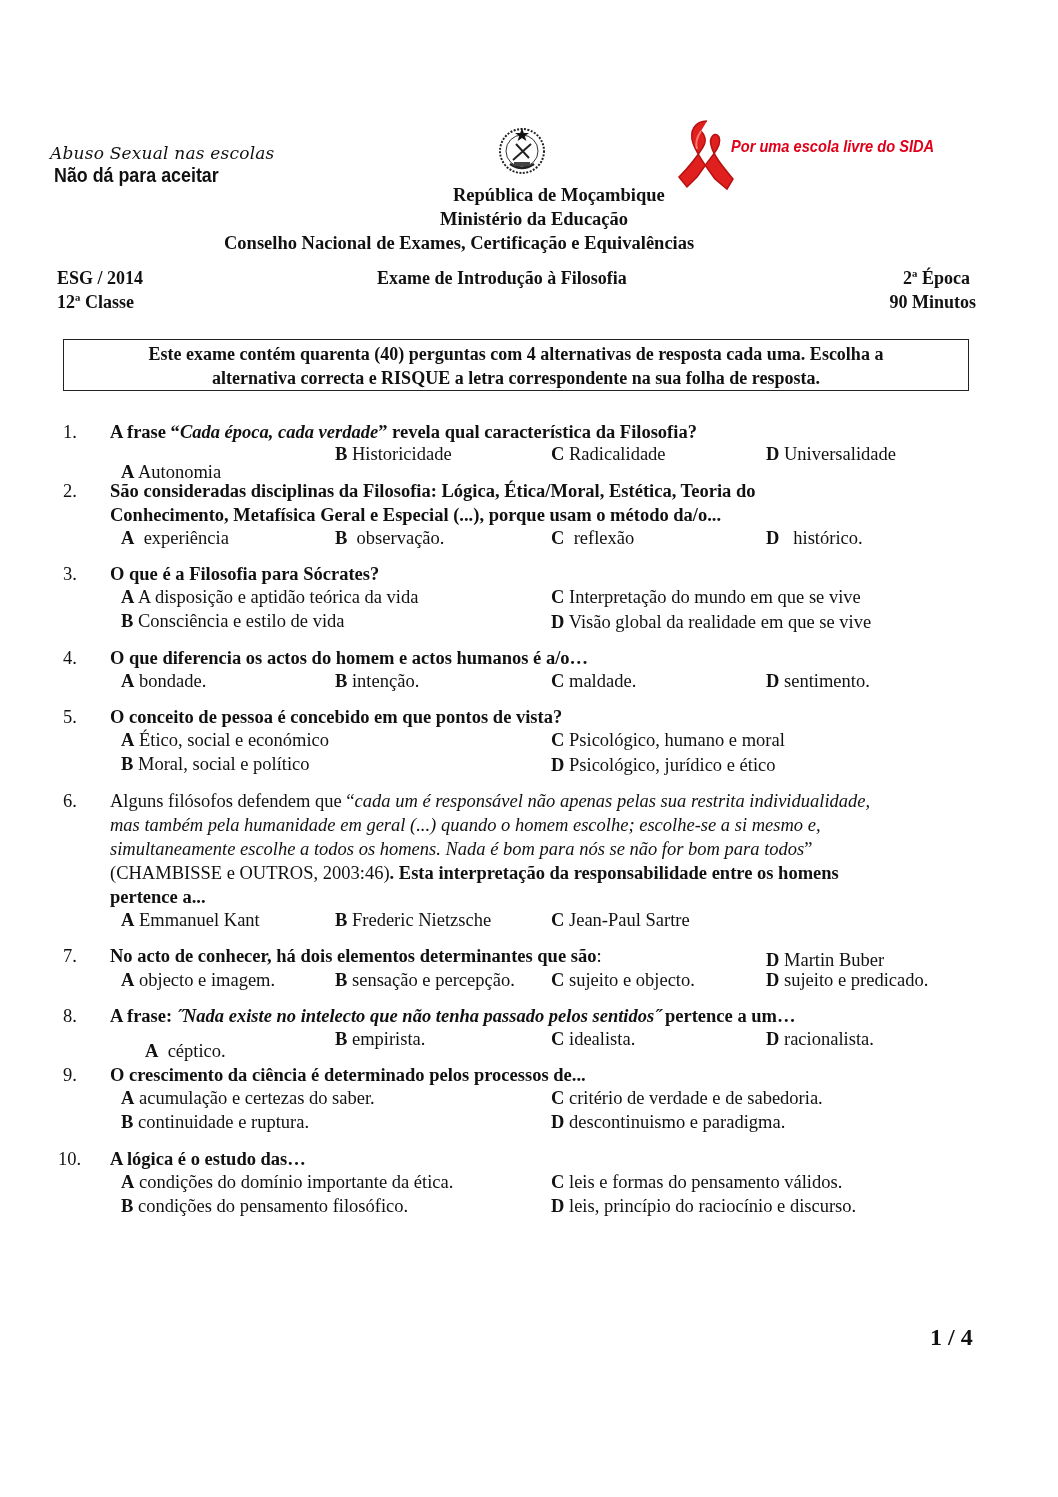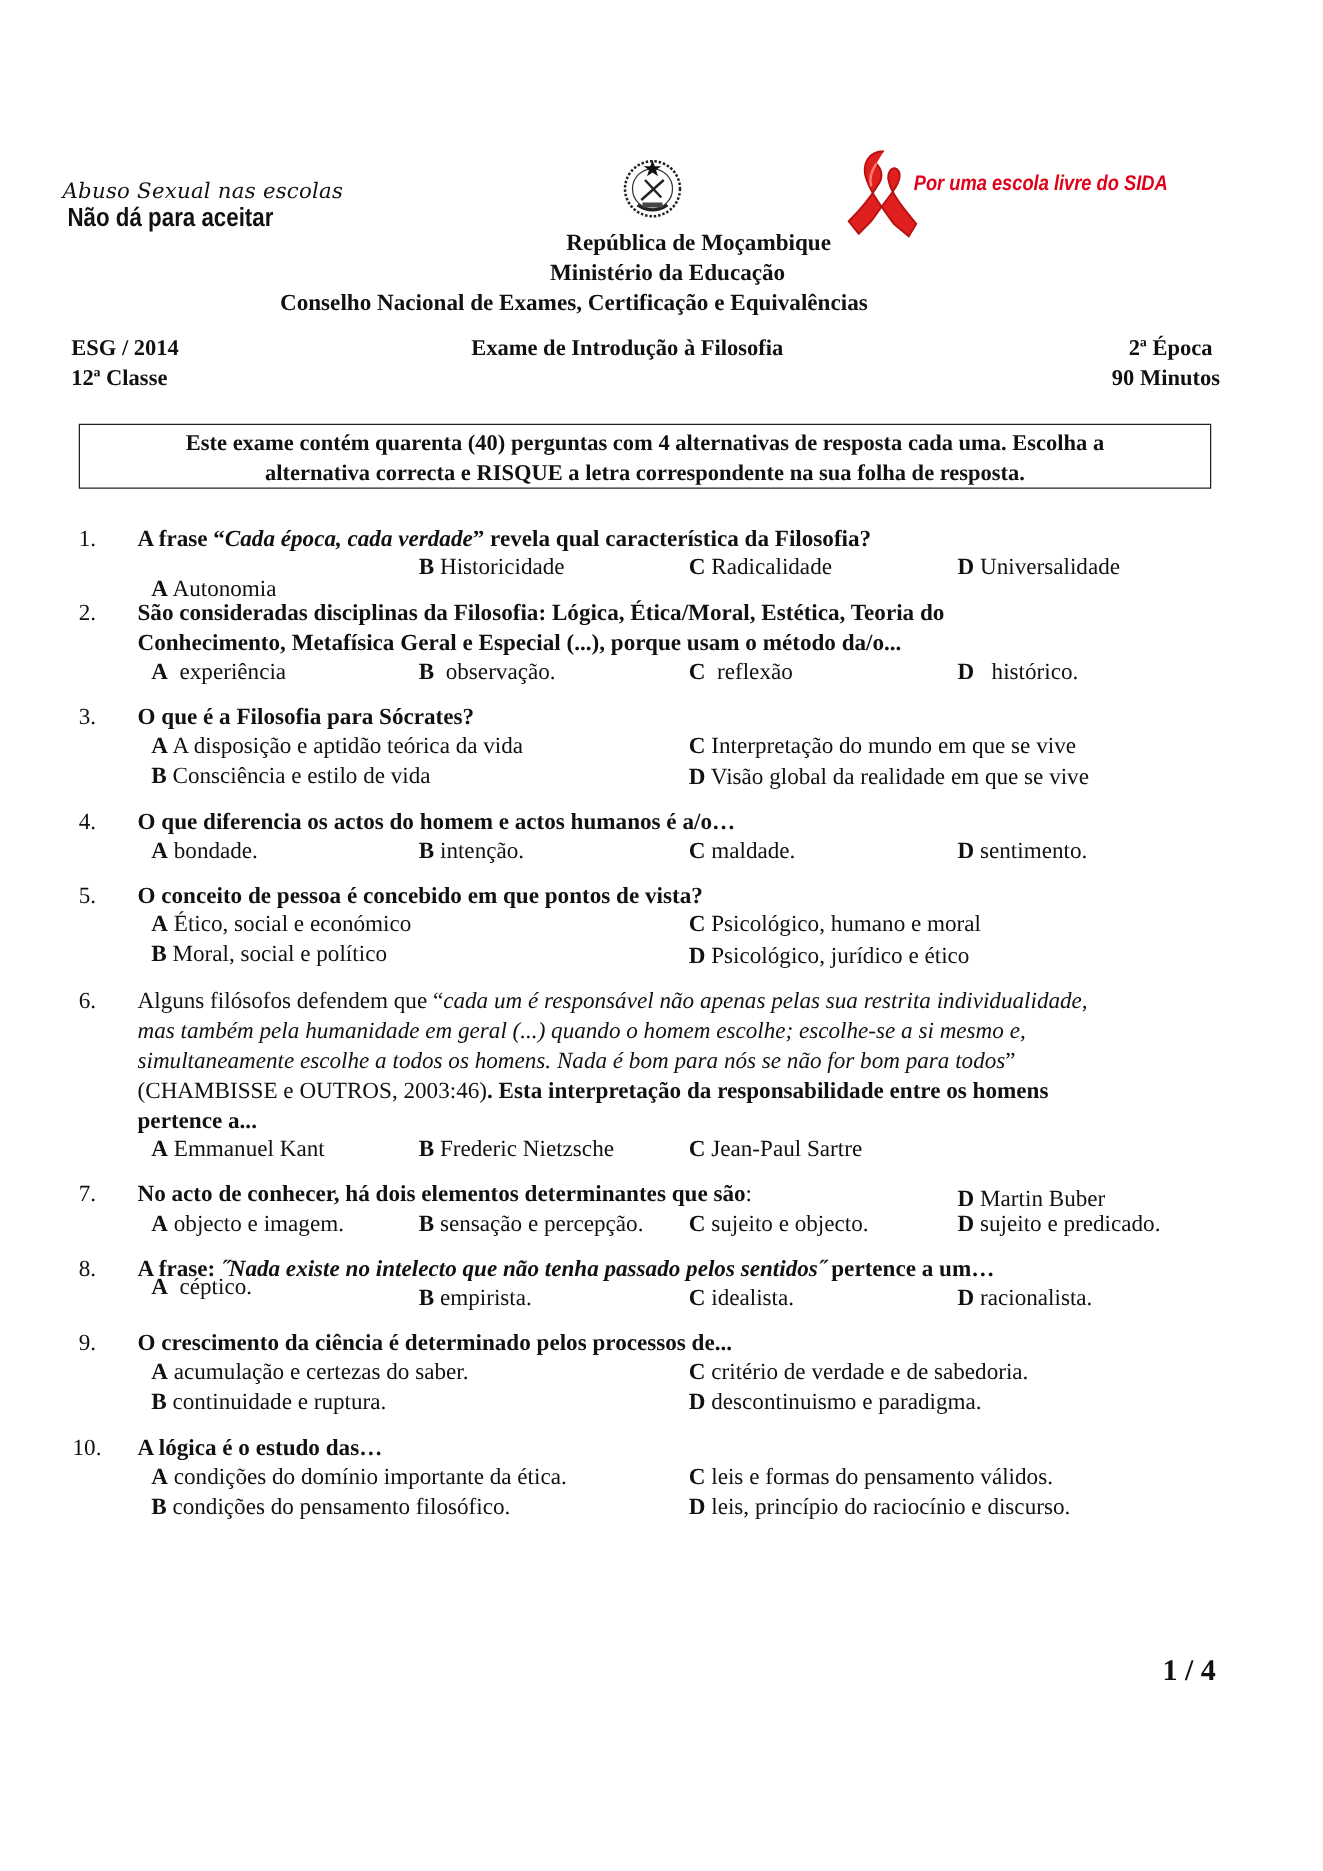--- a/index.html
+++ b/index.html
@@ -161,21 +161,21 @@
   <div class="qtext"><span>No acto de conhecer, há dois elementos determinantes que são</span><span class="norm">:</span></div>
   <div class="opt c1" style="top:24px;"><span class="letter">A</span> <span>objecto e imagem.</span></div>
   <div class="opt c2" style="top:24px;"><span class="letter">B</span> <span>sensação e percepção.</span></div>
   <div class="opt c3" style="top:24px;"><span class="letter">C</span> <span>sujeito e objecto.</span></div>
   <div class="opt c4" style="top:24px;"><span class="letter">D</span> <span>sujeito e predicado.</span></div>
 </div>
 
 <div class="q" style="top:1004px;">
   <span class="qnum">8.</span>
   <div class="qtext"><span>A frase: </span><i>˝Nada existe no intelecto que não tenha passado pelos sentidos˝</i><span> pertence a um…</span></div>
-  <div class="opt c1" style="top:14px;"><span class="letter">A</span> <span style="white-space:pre"> céptico.</span></div>
+  <div class="opt c1" style="top:35px;margin-left:24px;"><span class="letter">A</span> <span style="white-space:pre"> céptico.</span></div>
   <div class="opt c2" style="top:23px;text-align:right;"><span class="letter">B</span> <span>empirista.</span></div>
   <div class="opt c3" style="top:23px;"><span class="letter">C</span> <span>idealista.</span></div>
   <div class="opt c4" style="top:23px;"><span class="letter">D</span> <span>racionalista.</span></div>
 </div>
 
 <div class="q" style="top:1063px;">
   <span class="qnum">9.</span>
   <div class="qtext">O crescimento da ciência é determinado pelos processos de...</div>
   <div class="opt c1" style="top:23px;"><span class="letter">A</span> <span>acumulação e certezas do saber.</span></div>
   <div class="opt c1" style="top:47px;"><span class="letter">B</span> <span>continuidade e ruptura.</span></div>

